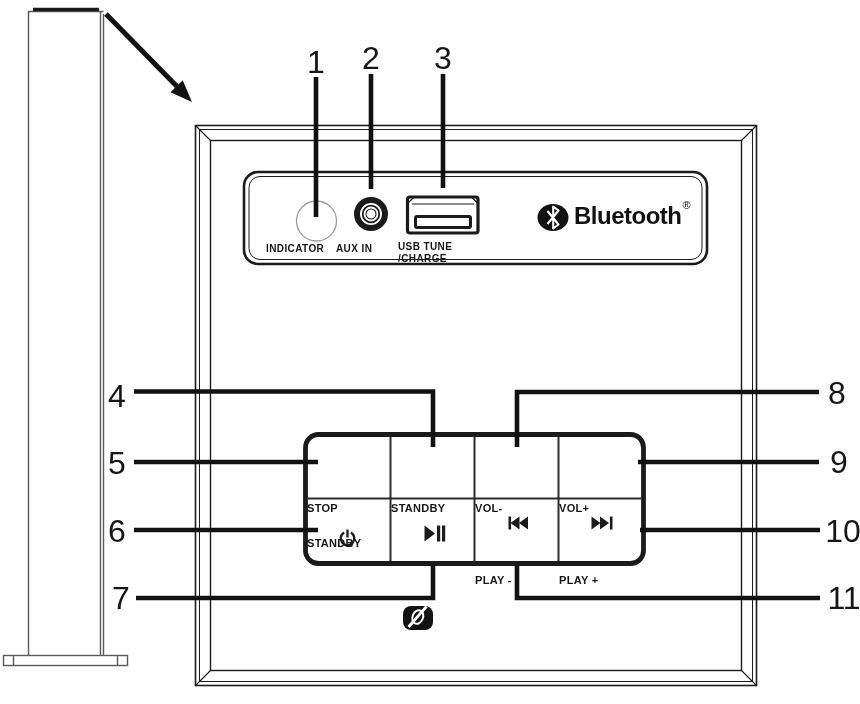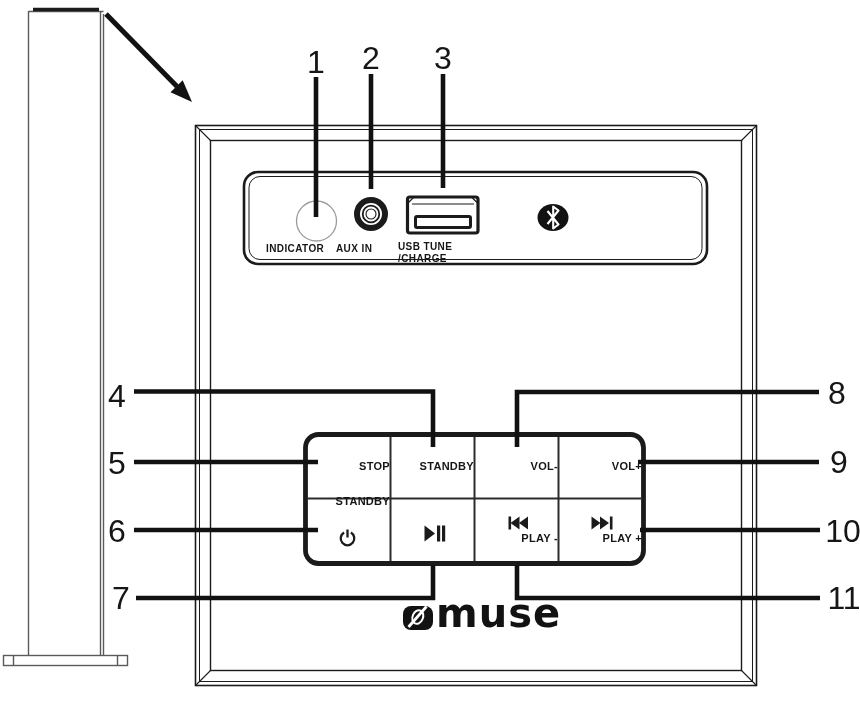--- a/index.html
+++ b/index.html
@@ -4,22 +4,22 @@
 <style>
   html,body{margin:0;padding:0;background:#fff;}
   .stage{position:relative;width:860px;height:704px;background:#fff;overflow:hidden;
          font-family:"Liberation Sans",sans-serif;color:#1b1b1b;}
   svg.diagram{position:absolute;left:0;top:0;}
   .num{position:absolute;width:40px;text-align:center;
        font:400 32px/36px "Liberation Sans",sans-serif;color:#161616;}
   .num.wide{width:60px;}
   .plabel{position:absolute;
           font:700 10px/12px "Liberation Sans",sans-serif;letter-spacing:.4px;color:#161616;}
-  .btnlabel{position:absolute;width:83px;text-align:right;
-            font:700 11px/13px "Liberation Sans",sans-serif;letter-spacing:.3px;color:#161616;}
+  .btnlabel{position:absolute;width:83px;text-align:left;
+            font:700 11px/13px "Liberation Sans",sans-serif;letter-spacing:.3px;color:#161616;margin-top:42px;}
   .bt-word{position:absolute;left:574px;top:203px;display:flex;align-items:flex-start;
            font:700 24px/26px "Liberation Sans",sans-serif;letter-spacing:-.5px;color:#121212;}
   .bt-reg{font:400 11px/11px "Liberation Sans",sans-serif;margin-top:-3px;margin-left:1px;}
   .muse-word{position:absolute;left:436px;top:593px;
              font:700 40px/40px "DejaVu Sans","Liberation Sans",sans-serif;
              letter-spacing:1px;color:#121212;}
 </style>
 </head>
 <body>
 
@@ -133,24 +133,27 @@
   <div class="num" style="left:819px;top:444px">9</div>
   <div class="num wide" style="left:813px;top:513px">10</div>
   <div class="num wide" style="left:814px;top:580px">11</div>
 
   <div class="plabel" style="left:266px;top:243px;width:100px">INDICATOR</div>
   <div class="plabel" style="left:336px;top:243px;width:70px">AUX IN</div>
   <div class="plabel" style="left:398px;top:241px;width:90px">
     <div>USB TUNE</div>
     <div>/CHARGE</div>
   </div>
+  <div class="bt-word">
+    <span>Bluetooth</span>
+    <span class="bt-reg">®</span>
+  </div>
 
   <div class="btnlabel" style="left:307px;top:460px">STOP</div>
   <div class="btnlabel" style="left:391px;top:460px">STANDBY</div>
   <div class="btnlabel" style="left:475px;top:460px">VOL-</div>
   <div class="btnlabel" style="left:559px;top:460px">VOL+</div>
   <div class="btnlabel" style="left:307px;top:495px">STANDBY</div>
   <div class="btnlabel" style="left:475px;top:532px">PLAY -</div>
   <div class="btnlabel" style="left:559px;top:532px">PLAY +</div>
 
-  <div class="muse-word">muse</div>
 
 </div>
 
 </body></html>

